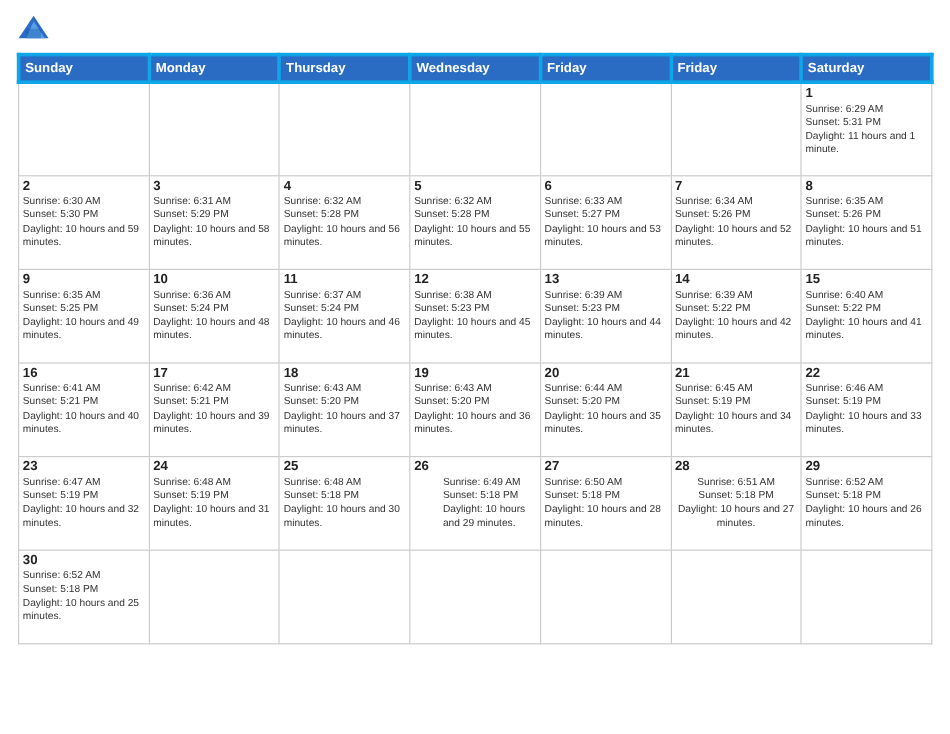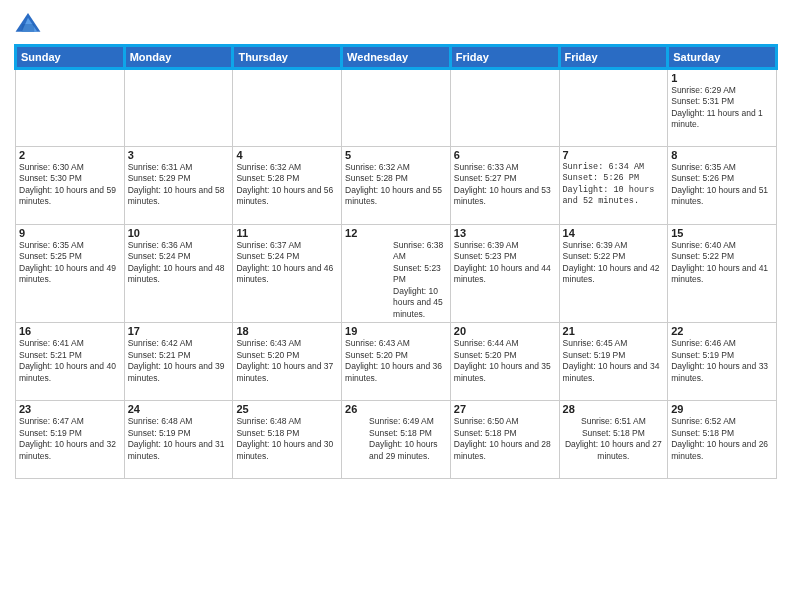--- a/index.html
+++ b/index.html
@@ -171,21 +171,21 @@
 Daylight: 10 hours and 55 minutes.</div>
           </td>
           <td>
             <div class="day-number">6</div>
             <div class="day-info" style="white-space: pre-line;">Sunrise: 6:33 AM
 Sunset: 5:27 PM
 Daylight: 10 hours and 53 minutes.</div>
           </td>
           <td>
             <div class="day-number">7</div>
-            <div class="day-info" style="white-space: pre-line; font-family: Liberation Mono, monospace;">Sunrise: 6:34 AM
+            <div class="day-info" style="white-space: pre-line;">Sunrise: 6:34 AM
 Sunset: 5:26 PM
 Daylight: 10 hours and 52 minutes.</div>
           </td>
           <td>
             <div class="day-number">8</div>
             <div class="day-info" style="white-space: pre-line;">Sunrise: 6:35 AM
 Sunset: 5:26 PM
 Daylight: 10 hours and 51 minutes.</div>
           </td>
         </tr>
@@ -203,21 +203,21 @@
 Daylight: 10 hours and 48 minutes.</div>
           </td>
           <td>
             <div class="day-number">11</div>
             <div class="day-info" style="white-space: pre-line;">Sunrise: 6:37 AM
 Sunset: 5:24 PM
 Daylight: 10 hours and 46 minutes.</div>
           </td>
           <td>
             <div class="day-number">12</div>
-            <div class="day-info" style="white-space: pre-line; margin-left: 48px;">Sunrise: 6:38 AM
+            <div class="day-info" style="white-space: pre-line;">Sunrise: 6:38 AM
 Sunset: 5:23 PM
 Daylight: 10 hours and 45 minutes.</div>
           </td>
           <td>
             <div class="day-number">13</div>
             <div class="day-info" style="white-space: pre-line;">Sunrise: 6:39 AM
 Sunset: 5:23 PM
 Daylight: 10 hours and 44 minutes.</div>
           </td>
           <td>
@@ -313,16 +313,30 @@
             <div class="day-info" style="white-space: pre-line; text-align: center;">Sunrise: 6:51 AM
 Sunset: 5:18 PM
 Daylight: 10 hours and 27 minutes.</div>
           </td>
           <td>
             <div class="day-number">29</div>
             <div class="day-info" style="white-space: pre-line;">Sunrise: 6:52 AM
 Sunset: 5:18 PM
 Daylight: 10 hours and 26 minutes.</div>
           </td>
+        </tr>
+        <tr class="last-row">
+          <td>
+            <div class="day-number">30</div>
+            <div class="day-info" style="white-space: pre-line;">Sunrise: 6:52 AM
+Sunset: 5:18 PM
+Daylight: 10 hours and 25 minutes.</div>
+          </td>
+          <td class="empty-cell"></td>
+          <td class="empty-cell"></td>
+          <td class="empty-cell"></td>
+          <td class="empty-cell"></td>
+          <td class="empty-cell"></td>
+          <td class="empty-cell"></td>
         </tr>
       </tbody>
   </table>
 </div>
 
 </body></html>

